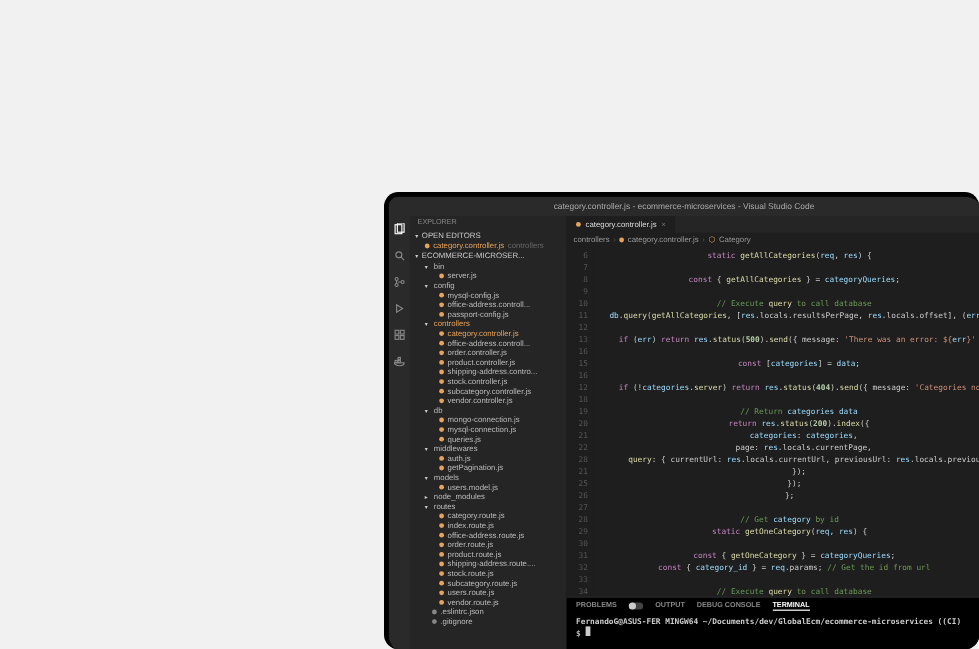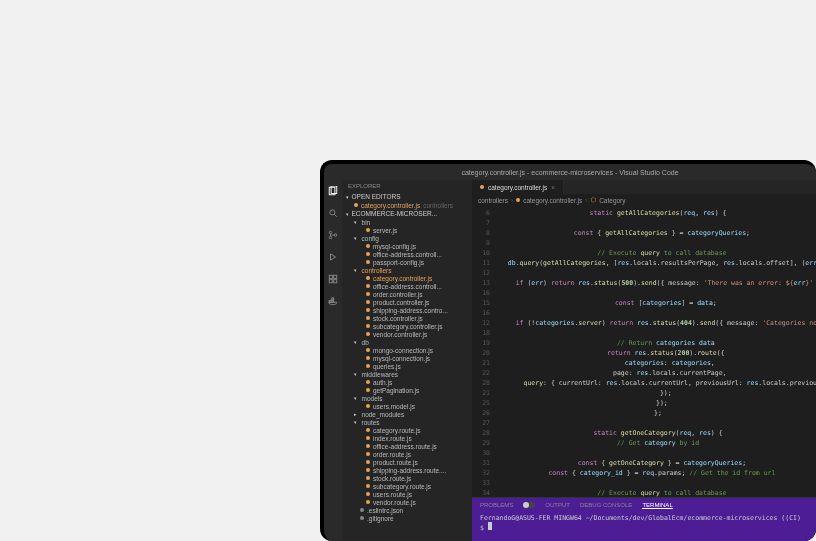--- a/index.html
+++ b/index.html
@@ -139,24 +139,25 @@
 }
 .lines div { height: 10px; white-space: pre; }
 .kw { color: #c586c0; }
 .fn { color: #dcdcaa; }
 .id { color: #9cdcfe; }
 .str { color: #ce9178; }
 .cm { color: #6a9955; }
 .num { color: #b5cea8; font-weight: bold; }
 .panel {
   height: 44px;
-  background: #4c1d95;
+  background: #000000;
   border-top: 1px solid #333;
   display: flex;
   flex-direction: column;
+  font-weight: bold;
 }
 .panel-tabs {
   height: 14px;
   display: flex;
   align-items: center;
   gap: 10px;
   padding: 0 8px;
   font-size: 6px;
   color: #888;
 }
@@ -445,30 +446,30 @@
             <div>  <span class="cm">// Execute <span class="fn">query</span> to call database</span></div>
             <div>  <span class="id">db</span>.<span class="fn">query</span>(<span class="fn">getAllCategories</span>, [<span class="id">res</span>.locals.resultsPerPage, <span class="id">res</span>.locals.offset], (<span class="id">err</span>, ) =&gt; {</div>
             <div></div>
             <div>    <span class="kw">if</span> (<span class="id">err</span>) <span class="kw">return</span> <span class="id">res</span>.<span class="fn">status</span>(<span class="num">500</span>).<span class="fn">send</span>({ message: <span class="str">'There was an error: ${<span class="id">err</span>}'</span> }); </div>
             <div></div>
             <div>    <span class="kw">const</span> [<span class="id">categories</span>] = <span class="id">data</span>;</div>
             <div></div>
             <div>    <span class="kw">if</span> (!<span class="id">categories</span>.<span class="fn">server</span>) <span class="kw">return</span> <span class="id">res</span>.<span class="fn">status</span>(<span class="num">404</span>).<span class="fn">send</span>({ message: <span class="str">'Categories not found!'</span> }); </div>
             <div></div>
             <div>    <span class="cm">// Return <span class="id">categories</span> <span class="id">data</span></span></div>
-            <div>    <span class="kw">return</span> <span class="id">res</span>.<span class="fn">status</span>(<span class="num">200</span>).<span class="fn">route</span>({</div>
+            <div>    <span class="kw">return</span> <span class="id">res</span>.<span class="fn">status</span>(<span class="num">200</span>).<span class="fn">index</span>({</div>
             <div>      <span class="id">categories</span>: <span class="id">categories</span>,</div>
             <div>      page: <span class="id">res</span>.locals.currentPage,</div>
             <div>      <span class="fn">query</span>: { currentUrl: <span class="id">res</span>.locals.currentUrl, previousUrl: <span class="id">res</span>.locals.previousUrl, forwardUrl: .locals.forwardUrl }</div>
             <div>    });</div>
             <div>  });</div>
             <div>};</div>
             <div></div>
+            <div><span class="cm">// Get <span class="id">category</span> by id</span></div>
             <div><span class="kw">static</span> <span class="fn">getOneCategory</span>(<span class="id">req</span>, <span class="id">res</span>) {</div>
-            <div><span class="cm">// Get <span class="id">category</span> by id</span></div>
             <div></div>
             <div>  <span class="kw">const</span> { <span class="fn">getOneCategory</span> } = <span class="id">categoryQueries</span>;</div>
             <div>  <span class="kw">const</span> { <span class="id">category_id</span> } = <span class="id">req</span>.params; <span class="cm">// Get the id from url</span></div>
             <div></div>
             <div>  <span class="cm">// Execute <span class="fn">query</span> to call database</span></div>
           </div>
       </div>
 
       <div class="panel">
         <div class="panel-tabs">

